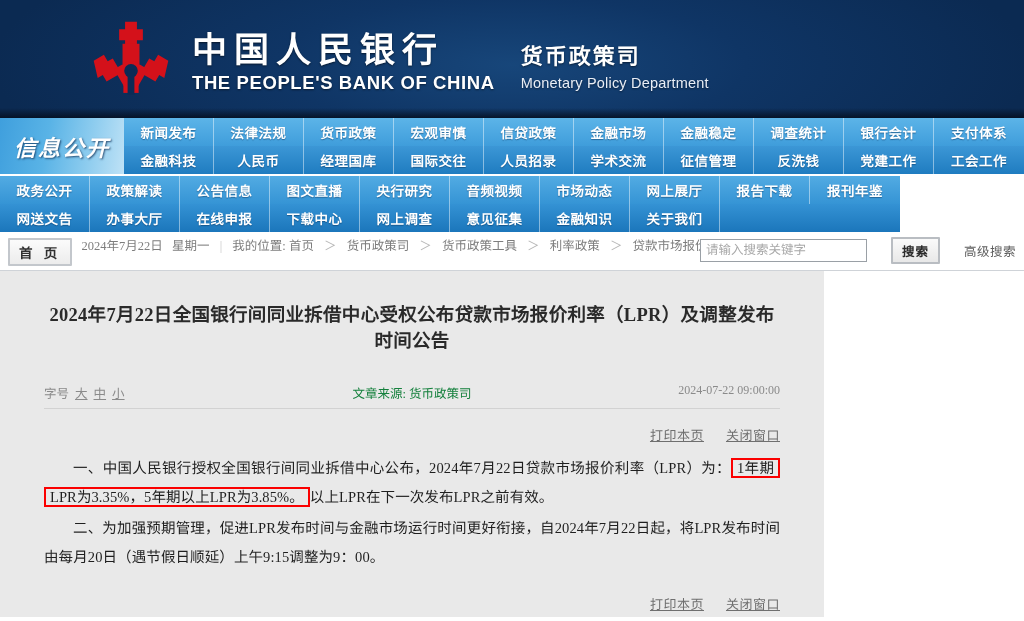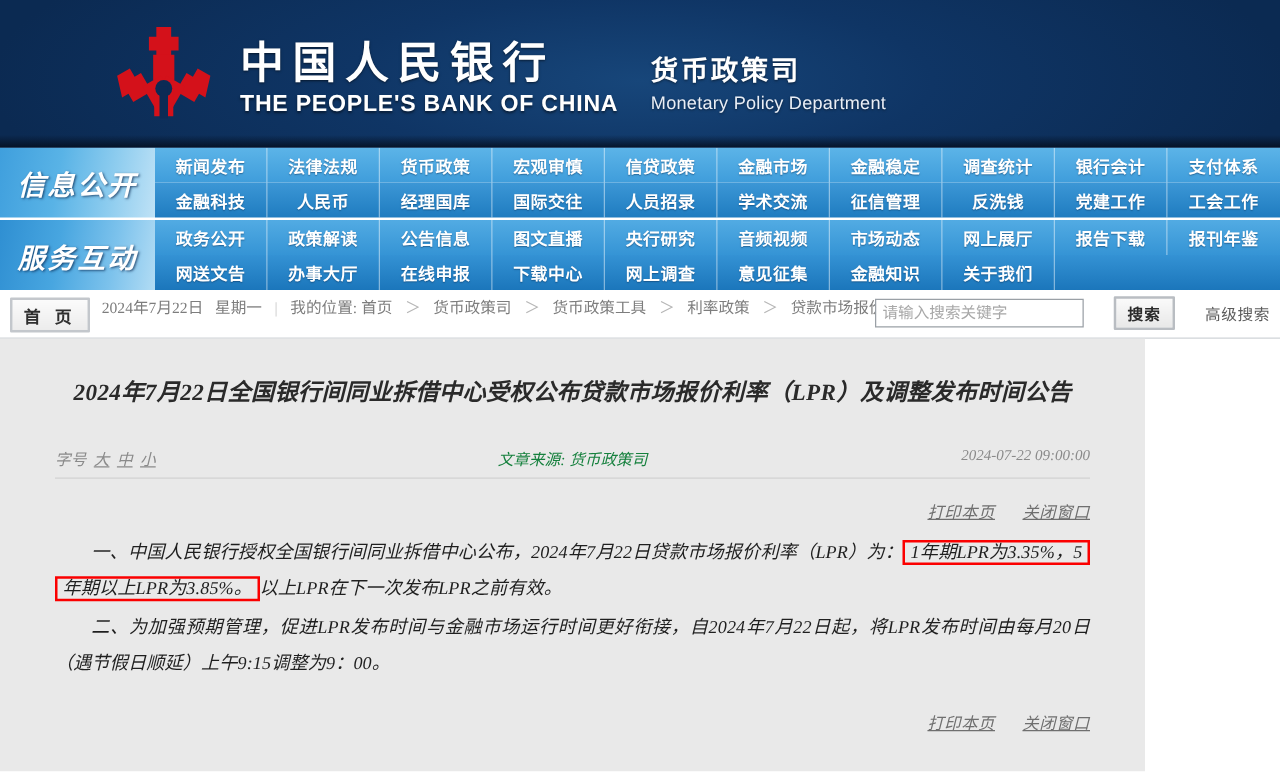--- a/index.html
+++ b/index.html
@@ -228,27 +228,26 @@
   .adv-search {
     color: #5c5c5c;
     font-family: "Liberation Serif", "DejaVu Serif", serif;
     font-size: 12.5px;
     cursor: pointer;
     letter-spacing: 0.5px;
   }
 
   
   .content-area {
-    width: 916px;
+    width: 824px;
     height: 346px;
     background: #e9e9e9;
     box-sizing: border-box;
     padding: 0;
     position: relative;
-    font-style: italic;
   }
   .article {
     padding: 0 44px;
   }
   .article-title {
     text-align: center;
     color: #2a2a2a;
     font-family: "Liberation Serif", "DejaVu Serif", serif;
     font-weight: bold;
     font-size: 18.5px;
@@ -382,21 +381,20 @@
         <div class="nav-item">反洗钱</div>
         <div class="nav-item">党建工作</div>
         <div class="nav-item">工会工作</div>
       </div>
     </div>
   </div>
 
   <div class="nav-sep"></div>
 
   <div class="nav-group">
-    <div class="nav-side g2">服务互动</div>
     <div class="nav-cells">
       <div class="nav-row r3">
         <div class="nav-item">政务公开</div>
         <div class="nav-item">政策解读</div>
         <div class="nav-item">公告信息</div>
         <div class="nav-item">图文直播</div>
         <div class="nav-item">央行研究</div>
         <div class="nav-item">音频视频</div>
         <div class="nav-item">市场动态</div>
         <div class="nav-item">网上展厅</div>

